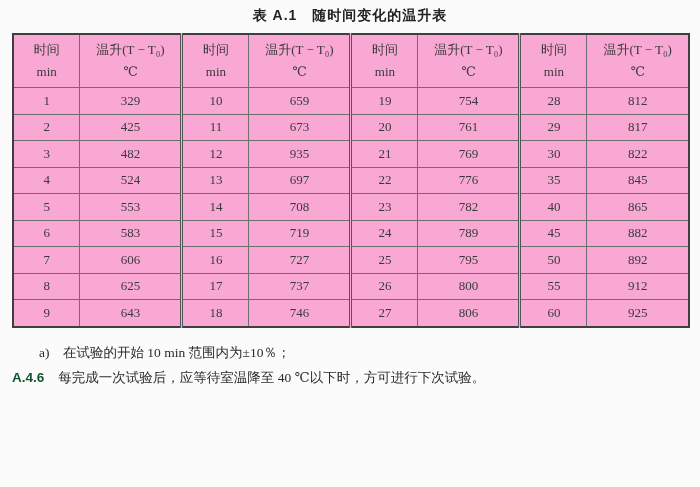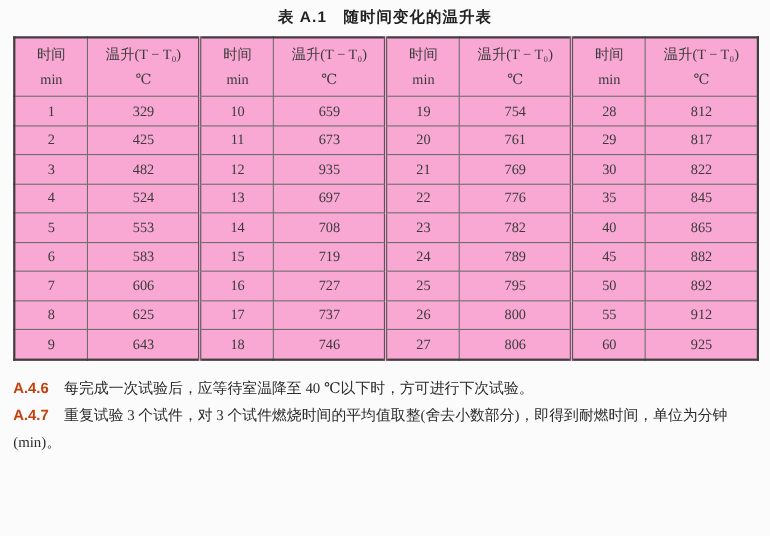--- a/index.html
+++ b/index.html
@@ -52,21 +52,21 @@
     line-height:24px;
     color:#2b2b2b;
   }
   .notes p{margin:0;}
   p.intro{text-indent:2em;}
   p.item{margin-left:27px;}
   p.clause{margin-top:1px;}
   .clause-num{
     font-family:"Liberation Sans","DejaVu Sans",sans-serif;
     font-weight:bold;
-    color:#c2410c;
+    color:#14532d;
     margin-right:14px;
   }
 </style>
 </head>
 <body>
 
 <div class="page">
 
   <div class="doc-title">表 A.1　随时间变化的温升表</div>
 
@@ -205,17 +205,17 @@
           <td>746</td>
           <td class="gsep">27</td>
           <td>806</td>
           <td class="gsep">60</td>
           <td>925</td>
         </tr>
       </tbody>
   </table>
 
   <div class="notes">
+    <p class="item">a)　在试验的开始 10 min 范围内为±10％；</p>
     <p class="clause"><span class="clause-num">A.4.6</span><span>每完成一次试验后，应等待室温降至 40 ℃以下时，方可进行下次试验。</span></p>
-    <p class="clause"><span class="clause-num">A.4.7</span><span>重复试验 3 个试件，对 3 个试件燃烧时间的平均值取整(舍去小数部分)，即得到耐燃时间，单位为分钟(min)。</span></p>
   </div>
 
 </div>
 
 </body></html>

